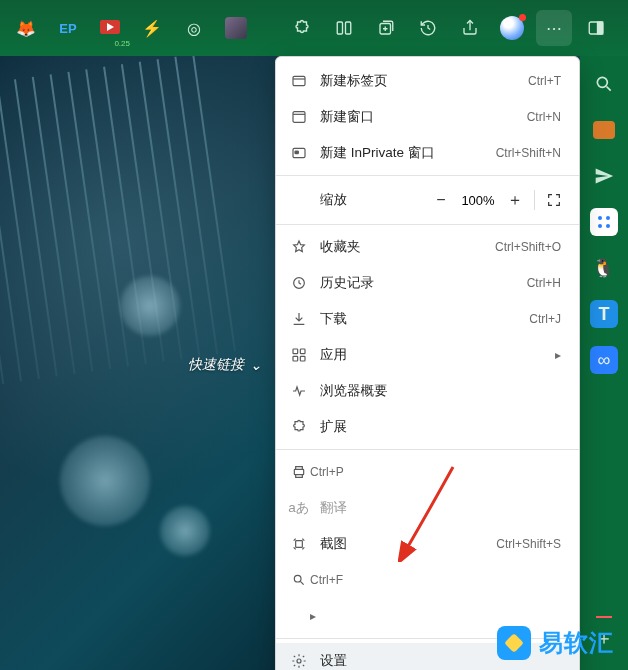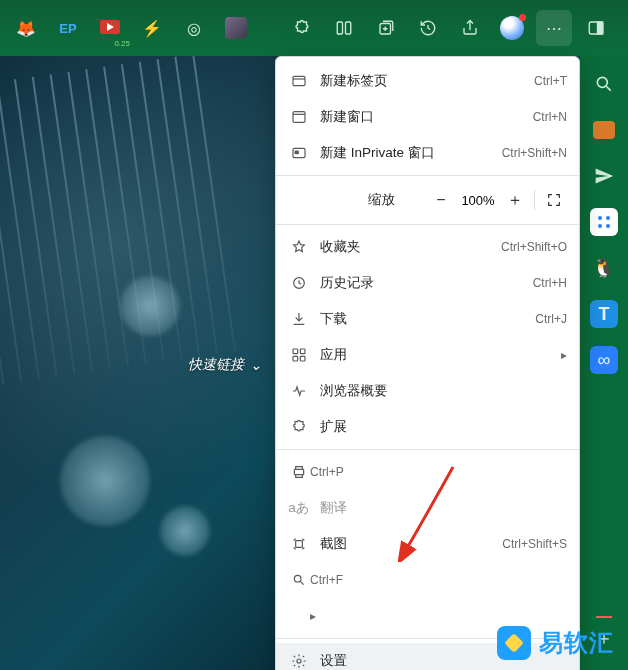--- a/index.html
+++ b/index.html
@@ -34,30 +34,30 @@
   .sb-white { background:#fff; color:#0a6b3a; border-radius:6px; }
   .sb-t { background:#1f8fe6; color:#fff; border-radius:4px; font-weight:700; }
   .sb-cloud { background:#2a7fff; color:#fff; border-radius:50%; }
   .sb-plus-wrap { margin-top:auto; margin-bottom:20px; position:relative; }
   .sb-plus-wrap::before { content:""; position:absolute; top:-10px; left:50%; width:16px; height:2px; background:#ff5a5a; transform:translateX(-50%); }
   .sb-plus { color:#cfeadb; font-size:18px; }
   .menu {
     position:absolute; top:56px; left:275px; width:305px; background:#fff; border:1px solid #d6d6d6;
     box-shadow:0 8px 24px rgba(0,0,0,0.25); border-radius:6px; padding:6px 0 4px;
   }
-  .menu .row { display:flex; align-items:center; height:36px; padding:0 12px 0 12px; color:#262626; font-size:13.5px; position:relative; }
+  .menu .row { display:flex; align-items:center; height:36px; padding:0 18px 0 12px; color:#262626; font-size:13.5px; position:relative; }
   .menu .row.hover { background:#eef2f4; }
   .menu .row .ic { width:22px; display:flex; justify-content:center; color:#5a5a5a; }
   .menu .row .ic.dim { color:#9a9a9a; }
   .menu .row .label { flex:1; padding-left:10px; }
   .menu .row .sc { color:#6b6b6b; font-size:12px; }
   .menu .sep { height:1px; background:#e3e3e3; margin:4px 0; }
   .menu .row .chev { color:#6b6b6b; font-size:12px; }
   .zoom-row { display:flex; align-items:center; height:40px; padding:0 10px 0 44px; }
-  .zoom-row .zl { flex:1; font-size:13.5px; color:#262626;margin-left:48px; }
+  .zoom-row .zl { flex:1; font-size:13.5px; color:#262626; }
   .zoom-row .ctrl { width:30px; height:28px; display:flex; align-items:center; justify-content:center; color:#333; font-size:16px; }
   .zoom-row .pct { width:44px; text-align:center; font-size:13px; }
   .zoom-row .vline { width:1px; height:20px; background:#dcdcdc; margin:0 4px; }
   .arrow { position:absolute; top:462px; left:398px; pointer-events:none; }
   .watermark { position:absolute; right:14px; bottom:10px; display:flex; align-items:center; gap:8px; }
   .wm-logo { width:34px; height:34px; border-radius:8px; background:#1fa0ff; display:flex; align-items:center; justify-content:center; }
   .wm-logo::before { content:""; width:14px; height:14px; background:#ffd54a; border-radius:3px; transform:rotate(45deg); }
   .wm-text { font-size:24px; font-weight:700; color:#1fa0ff; letter-spacing:1px; }
   svg { display:block; }
 </style>

